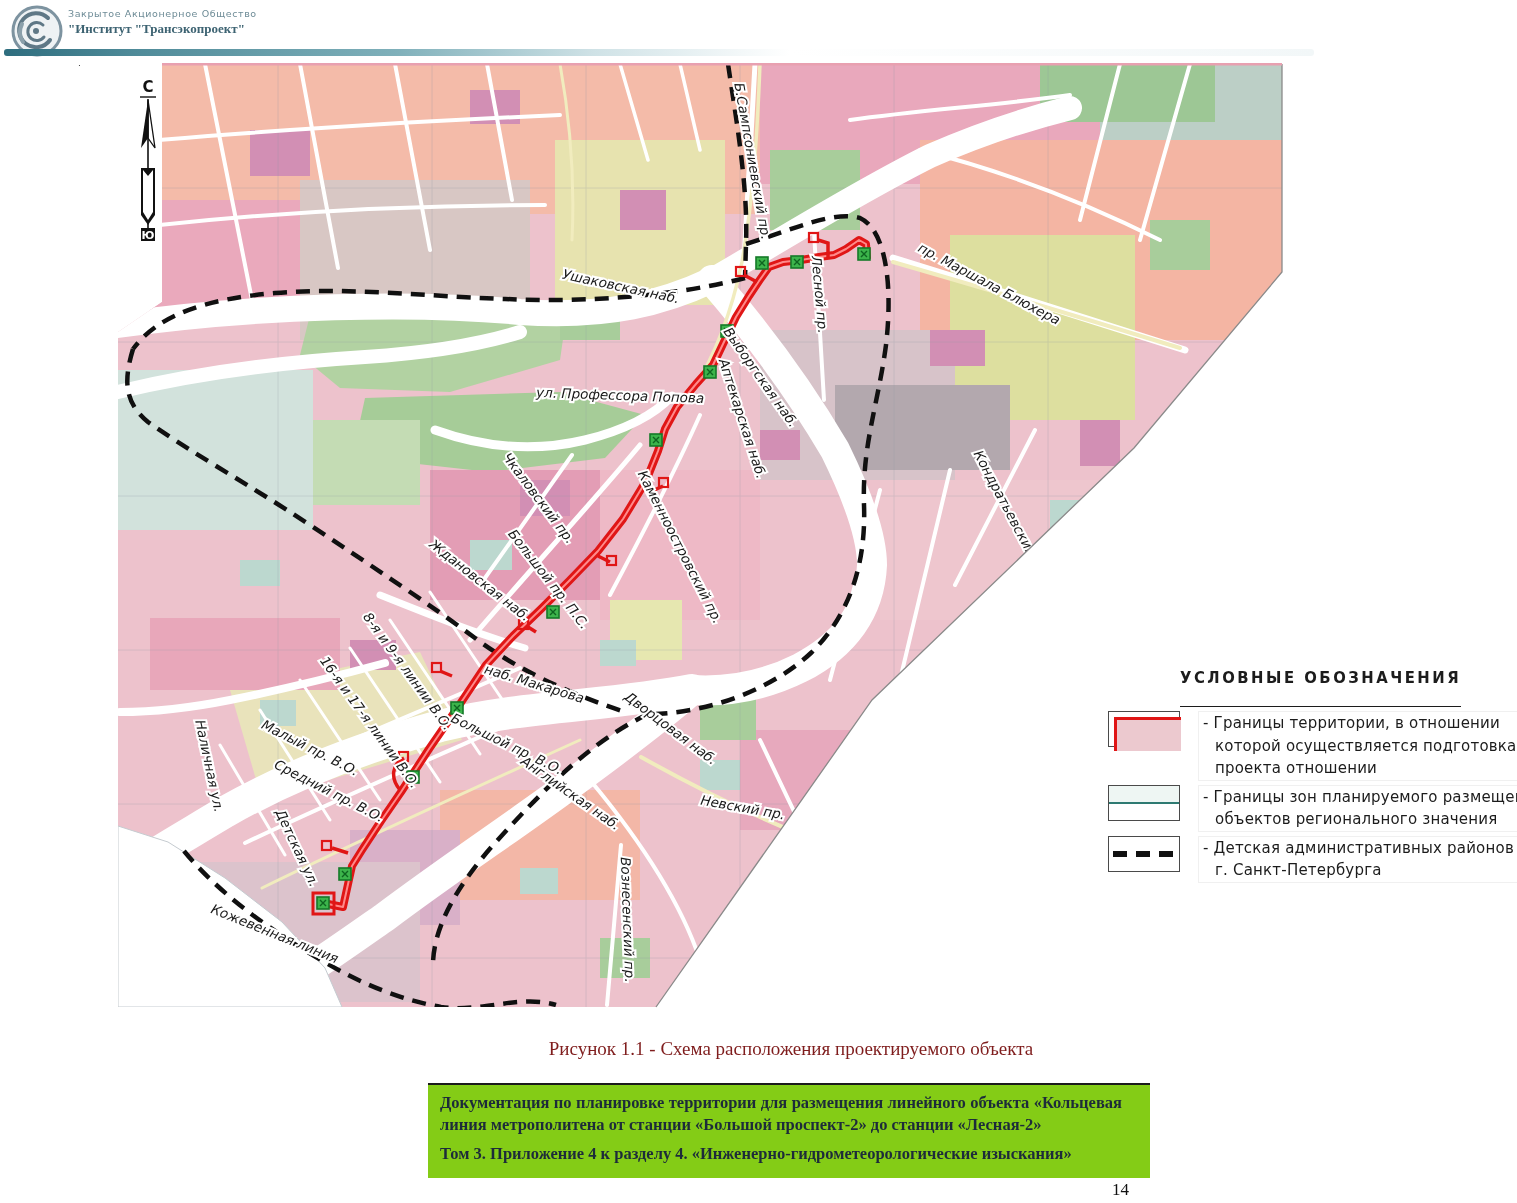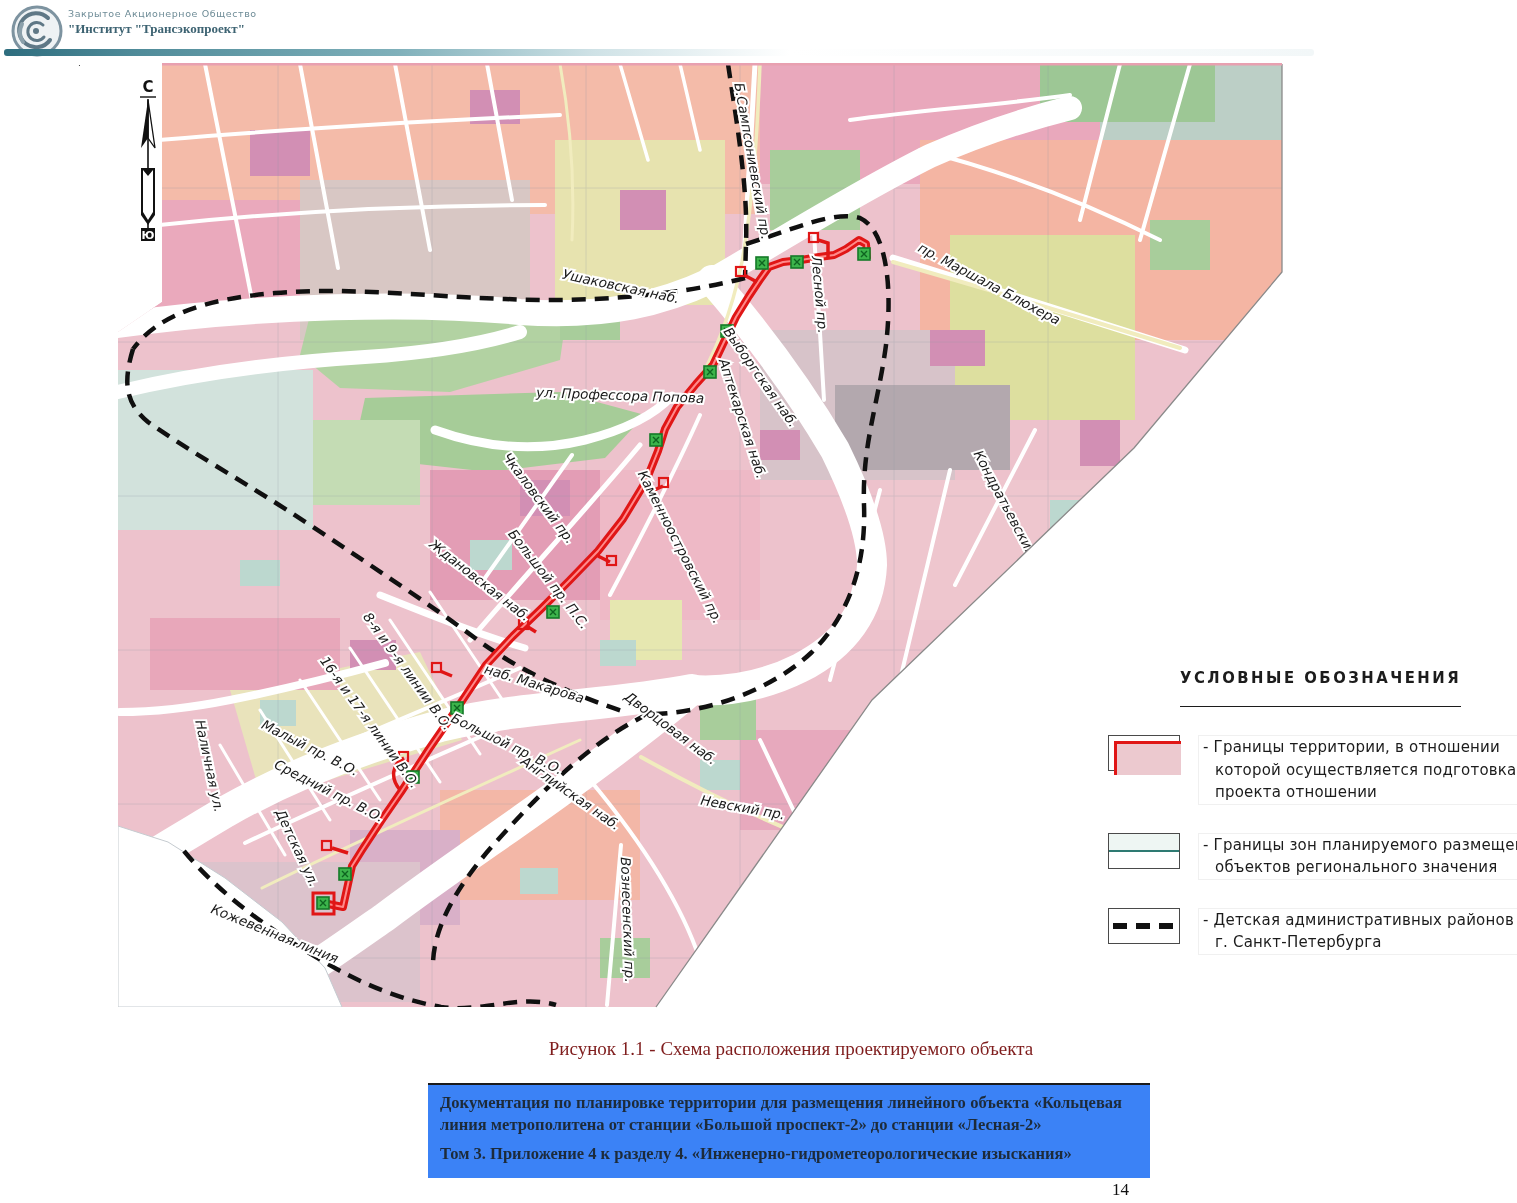--- a/index.html
+++ b/index.html
@@ -15,39 +15,39 @@
     font-family:"Liberation Serif",serif;}
   #header-bar{position:absolute;left:4px;top:49px;width:1310px;height:7px;
     background:linear-gradient(90deg,#2e6d7e 0%,#4f8b99 10%,#7fb0ba 30%,#cfe2e6 45%,#ffffff 60%,#f2f7f8 100%);
     border-radius:3px;}
   #header-tick{position:absolute;left:78px;top:58px;font-size:9px;color:#333;}
   
   #legend{position:absolute;left:1108px;top:668px;width:402px;z-index:6;color:#1c1c1c;}
   #legend-title{margin-left:72px;font-size:16.5px;font-weight:bold;letter-spacing:2.5px;
     border-bottom:1.6px solid #1c1c1c;display:inline-block;padding-bottom:19px;
     font-stretch:condensed;}
-  .legend-item{display:flex;align-items:flex-start;margin-top:28px;}
+  .legend-item{display:flex;align-items:flex-start;margin-top:4px;}
   .swatch{width:72px;height:36px;border:1.6px solid #4a4a4a;background:#ffffff;
     position:relative;flex:none;box-sizing:border-box;}
   .swatch.area-red::before{content:"";position:absolute;left:5px;top:5px;right:-2px;bottom:-5px;
     background:#ecc9cf;border-top:3px solid #e01616;border-left:3px solid #e01616;}
   .swatch.line-teal{background:linear-gradient(180deg,#eef6f3 0 49%,#ffffff 51% 100%);}
   .swatch.line-teal::after{content:"";position:absolute;left:0;right:0;top:50%;height:2.2px;
     margin-top:-1px;background:#2e7a72;}
   .swatch.line-dashed::after{content:"";position:absolute;left:4px;right:4px;top:50%;height:6px;
     margin-top:-3px;background:repeating-linear-gradient(90deg,#111 0 14px,transparent 14px 23px);}
   .legend-text{margin-left:18px;font-size:15px;line-height:1.5;letter-spacing:.2px;
     border:1px solid rgba(0,0,0,0.06);padding:0 4px;}
   .legend-line{white-space:nowrap;}
   .legend-line.cont{padding-left:12px;}
   
   #caption{position:absolute;left:430px;top:1038px;width:722px;text-align:center;z-index:6;
     font-family:"Liberation Serif",serif;font-size:19px;color:#7f1d1d;}
   #footer-box{position:absolute;left:428px;top:1083px;width:722px;height:95px;z-index:6;
-    background:#3b82f6;border-top:2.5px solid #1b1b1b;box-sizing:border-box;
+    background:#84cc16;border-top:2.5px solid #1b1b1b;box-sizing:border-box;
     padding:7px 28px 0 12px;font-family:"Liberation Serif",serif;color:#1d2b3a;}
   #footer-line1{font-size:16.5px;font-weight:bold;text-align:justify;line-height:1.35;}
   #footer-line2{font-size:16.5px;font-weight:bold;margin-top:7px;}
   #page-number{position:absolute;left:1112px;top:1180px;z-index:6;
     font-family:"Liberation Serif",serif;font-size:17px;color:#111;text-align:center;}
 </style>
 </head>
 <body>
 
 <div id="page">

